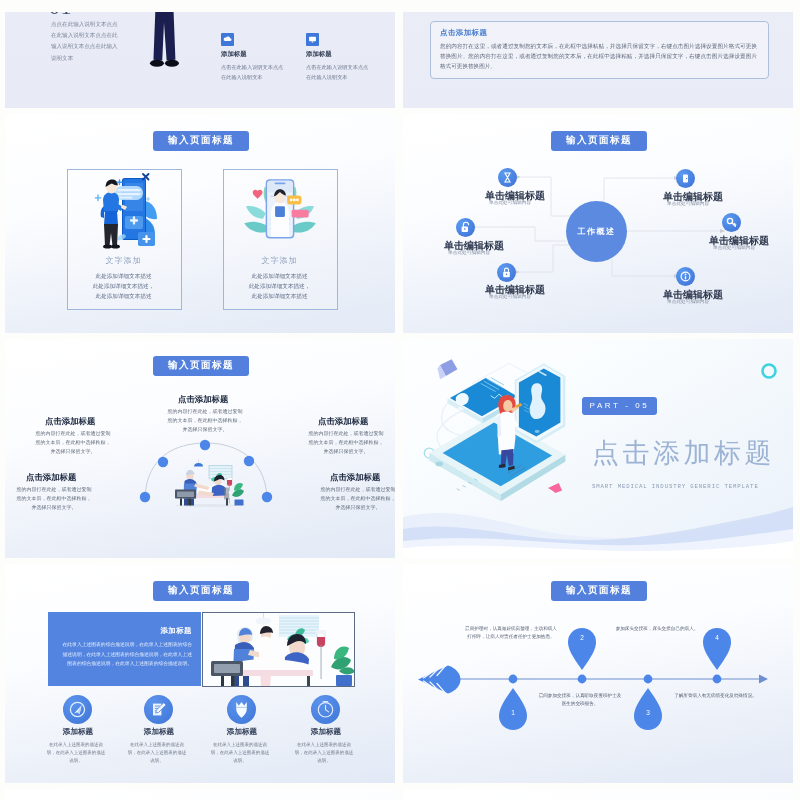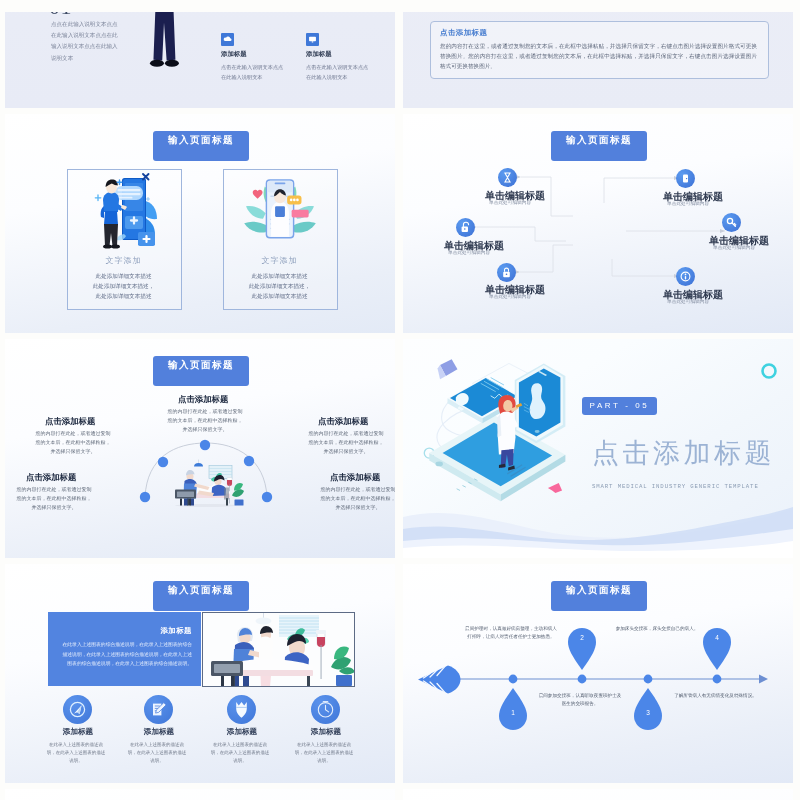--- a/index.html
+++ b/index.html
@@ -5,21 +5,21 @@
 
   html,body{margin:0;padding:0;}
   body{width:800px;height:800px;background:#fdfdfb;overflow:hidden;
        font-family:"Liberation Sans",sans-serif;}
   #stage{position:absolute;left:0;top:12px;width:800px;height:800px;overflow:hidden;}
   .slide{position:absolute;width:390px;height:219px;overflow:hidden;background:#fff;}
 
   
   .banner{position:absolute;background:#5280dc;border-radius:3px;color:#fff;
           text-align:center;font-size:9.6px;letter-spacing:1.4px;line-height:18px;
-          height:30px;font-weight:700;}
+          height:20px;font-weight:700;}
   .ill{position:absolute;}
 
   
   .s1bg{position:absolute;inset:0;background:linear-gradient(180deg,#eceef7 0%,#e9ecf6 60%,#e8ebf6 100%);}
   .s1num{position:absolute;color:#3d4a63;font-family:"Liberation Serif",serif;font-size:22px;letter-spacing:0.5px;}
   .s1p{position:absolute;color:#767f95;font-size:5.55px;line-height:11.2px;width:71px;}
   .s1ficon{position:absolute;width:13px;height:13px;border-radius:1px;background:#3f78d8;overflow:hidden;}
   .s1ficon svg{display:block;width:13px;height:13px;}
   .s1ft{position:absolute;color:#323e55;font-size:6.4px;font-weight:700;}
   .s1fd{position:absolute;color:#6f7890;font-size:5.2px;line-height:10px;width:67px;}
@@ -203,20 +203,21 @@
     </g>
     <g fill="#c9ced9">
       <path d="M113 61 l5 2 -5 2z"></path>
           <path d="M69 111 l5 2 -5 2z"></path>
           <path d="M112 156 l5 2 -5 2z"></path>
       <path d="M271 62 l5 2 -5 2z"></path>
           <path d="M317 115 l5 2 -5 2z"></path>
           <path d="M271 160 l5 2 -5 2z"></path>
     </g>
   </svg>
+  <div class="s4hub" style="left:163px;top:87px;width:61px;height:61px;">工作概述</div>
 
   <div class="s4node" style="left:95px;top:54px;">
     <svg width="19" height="19" viewBox="0 0 19 19">
           <path d="M6.6 5h5.8M6.6 14h5.8M7.4 5c0 2.6 2.1 3.3 2.1 4.5S7.4 11.4 7.4 14M11.6 5c0 2.6-2.1 3.3-2.1 4.5s2.1 1.9 2.1 4.5" stroke="#fff" stroke-width="1.05" fill="none" stroke-linecap="round"></path>
         </svg>
   </div>
   <div class="s4nt" style="left:82px;top:75px;">单击编辑标题</div>
   <div class="s4ns" style="left:86px;top:85px;">单击此处可编辑内容</div>
 
   <div class="s4node" style="left:53px;top:104px;">

